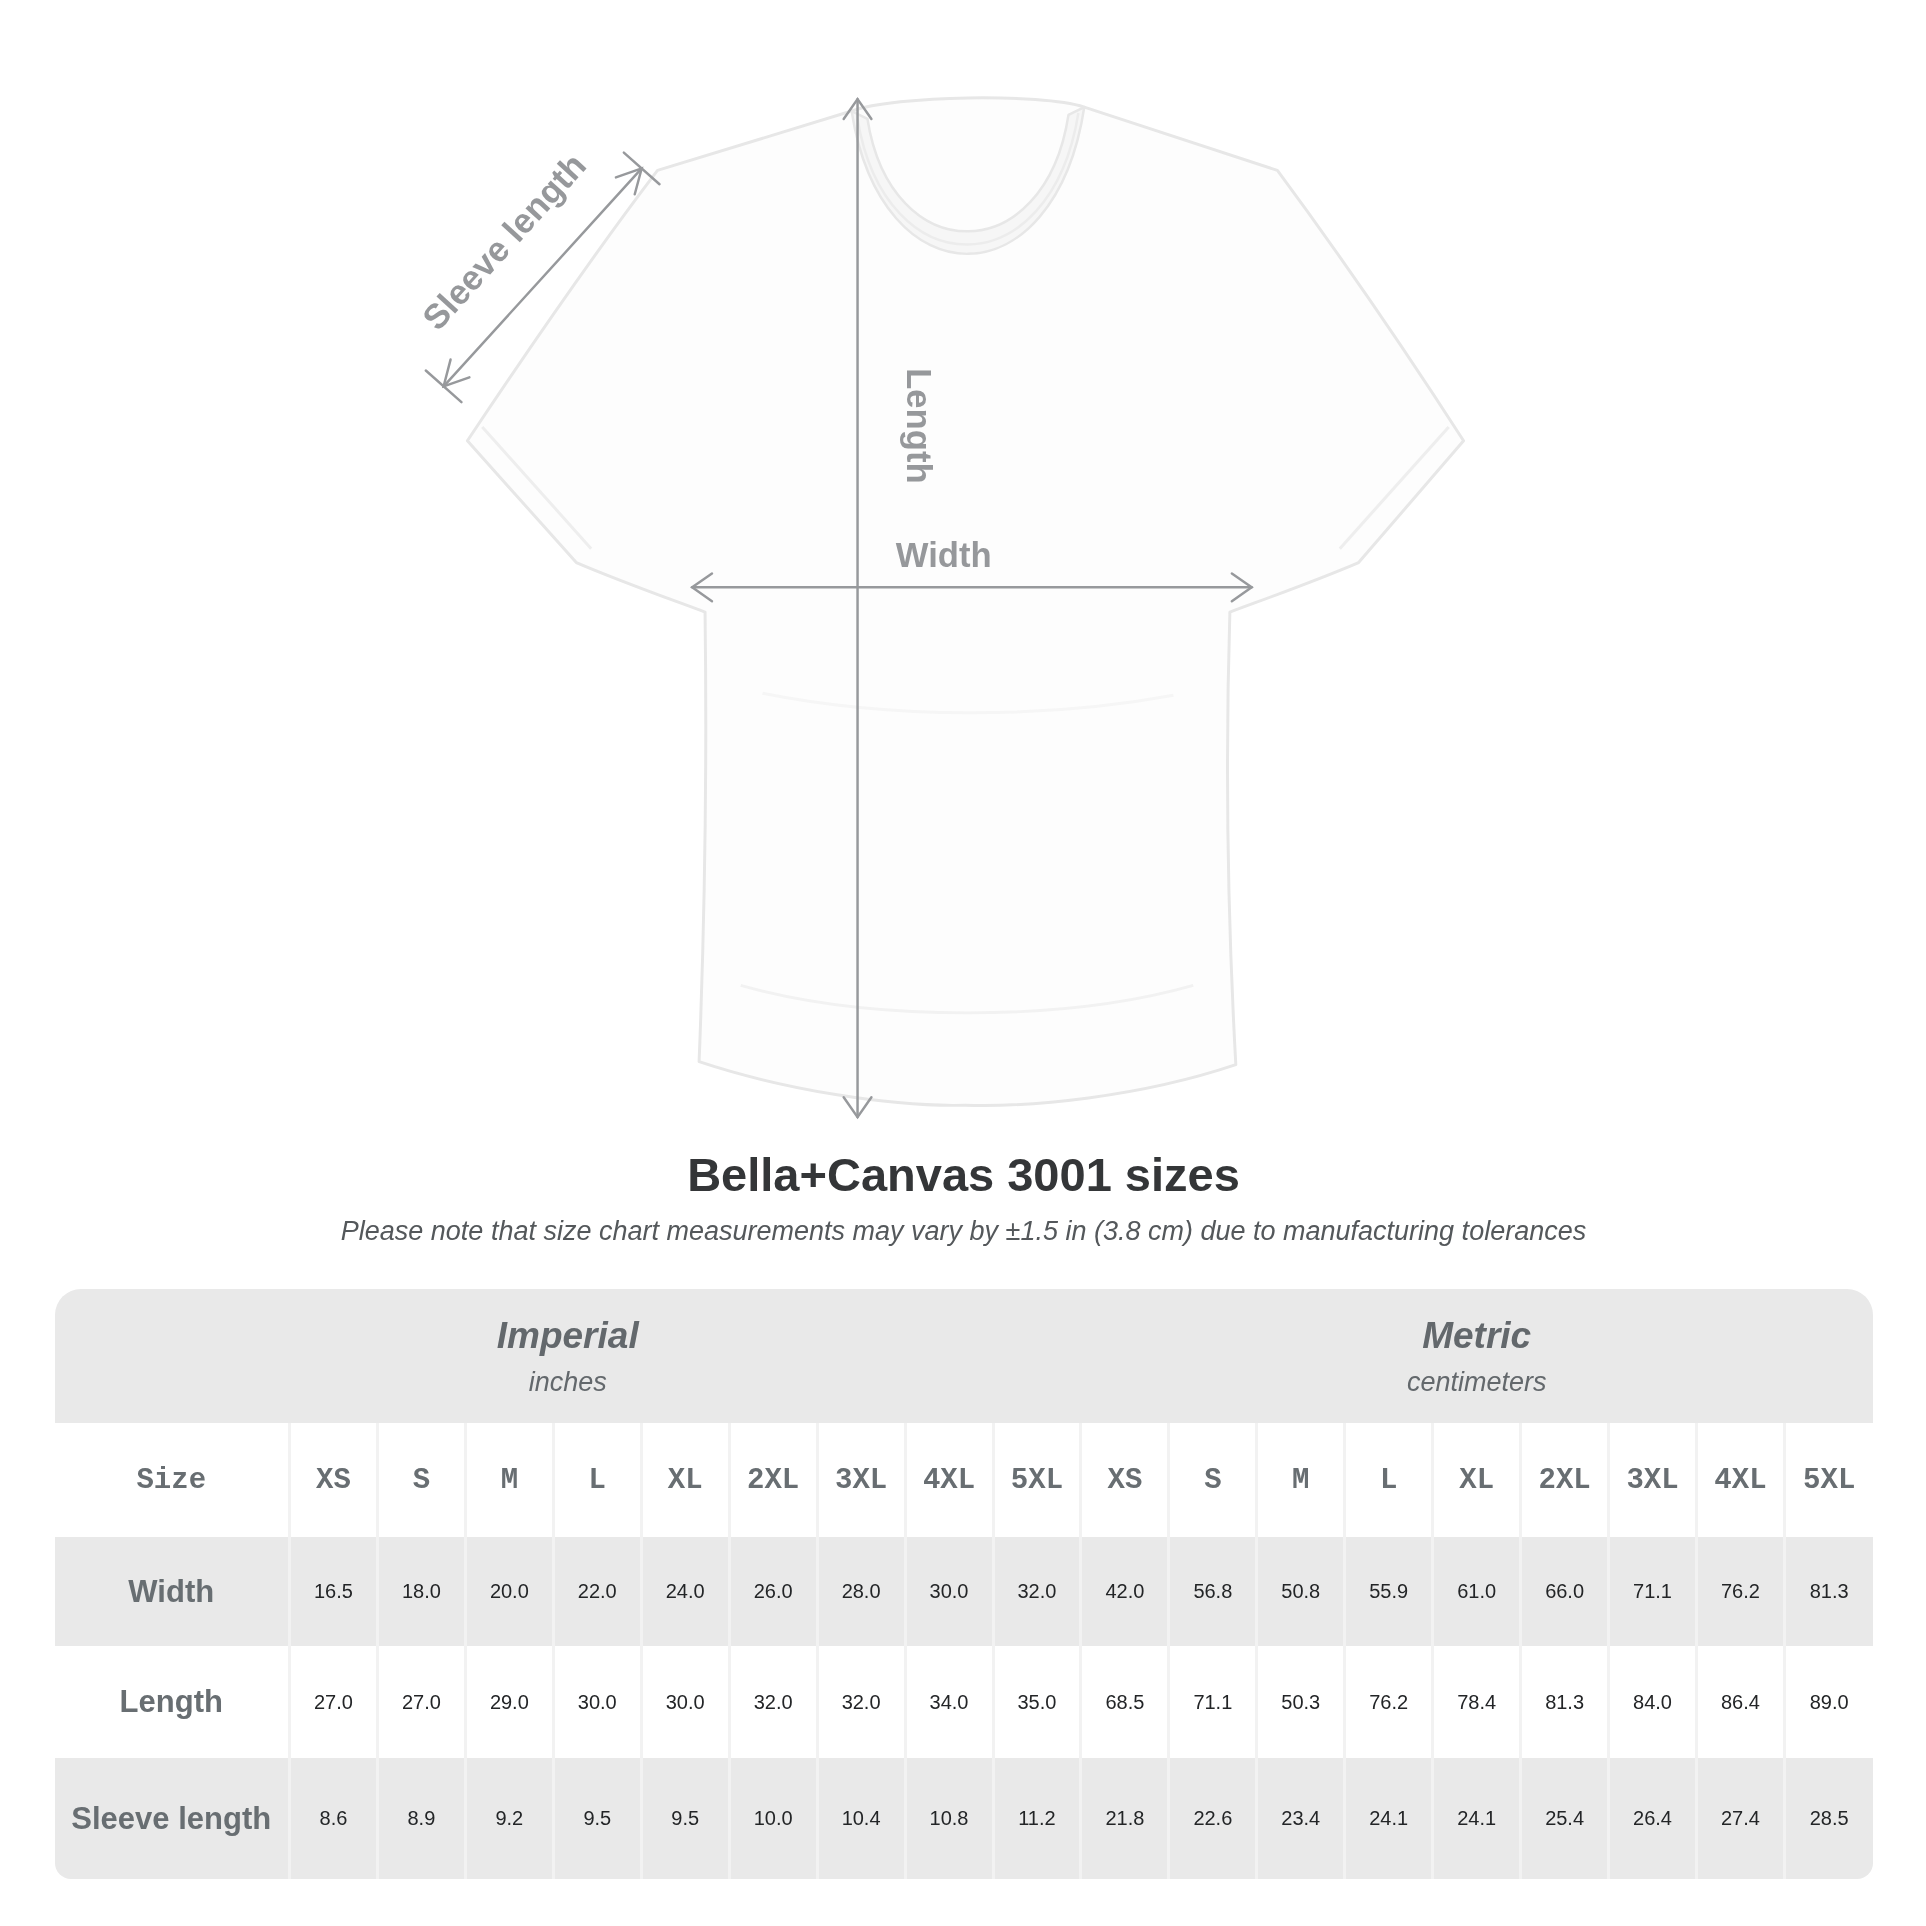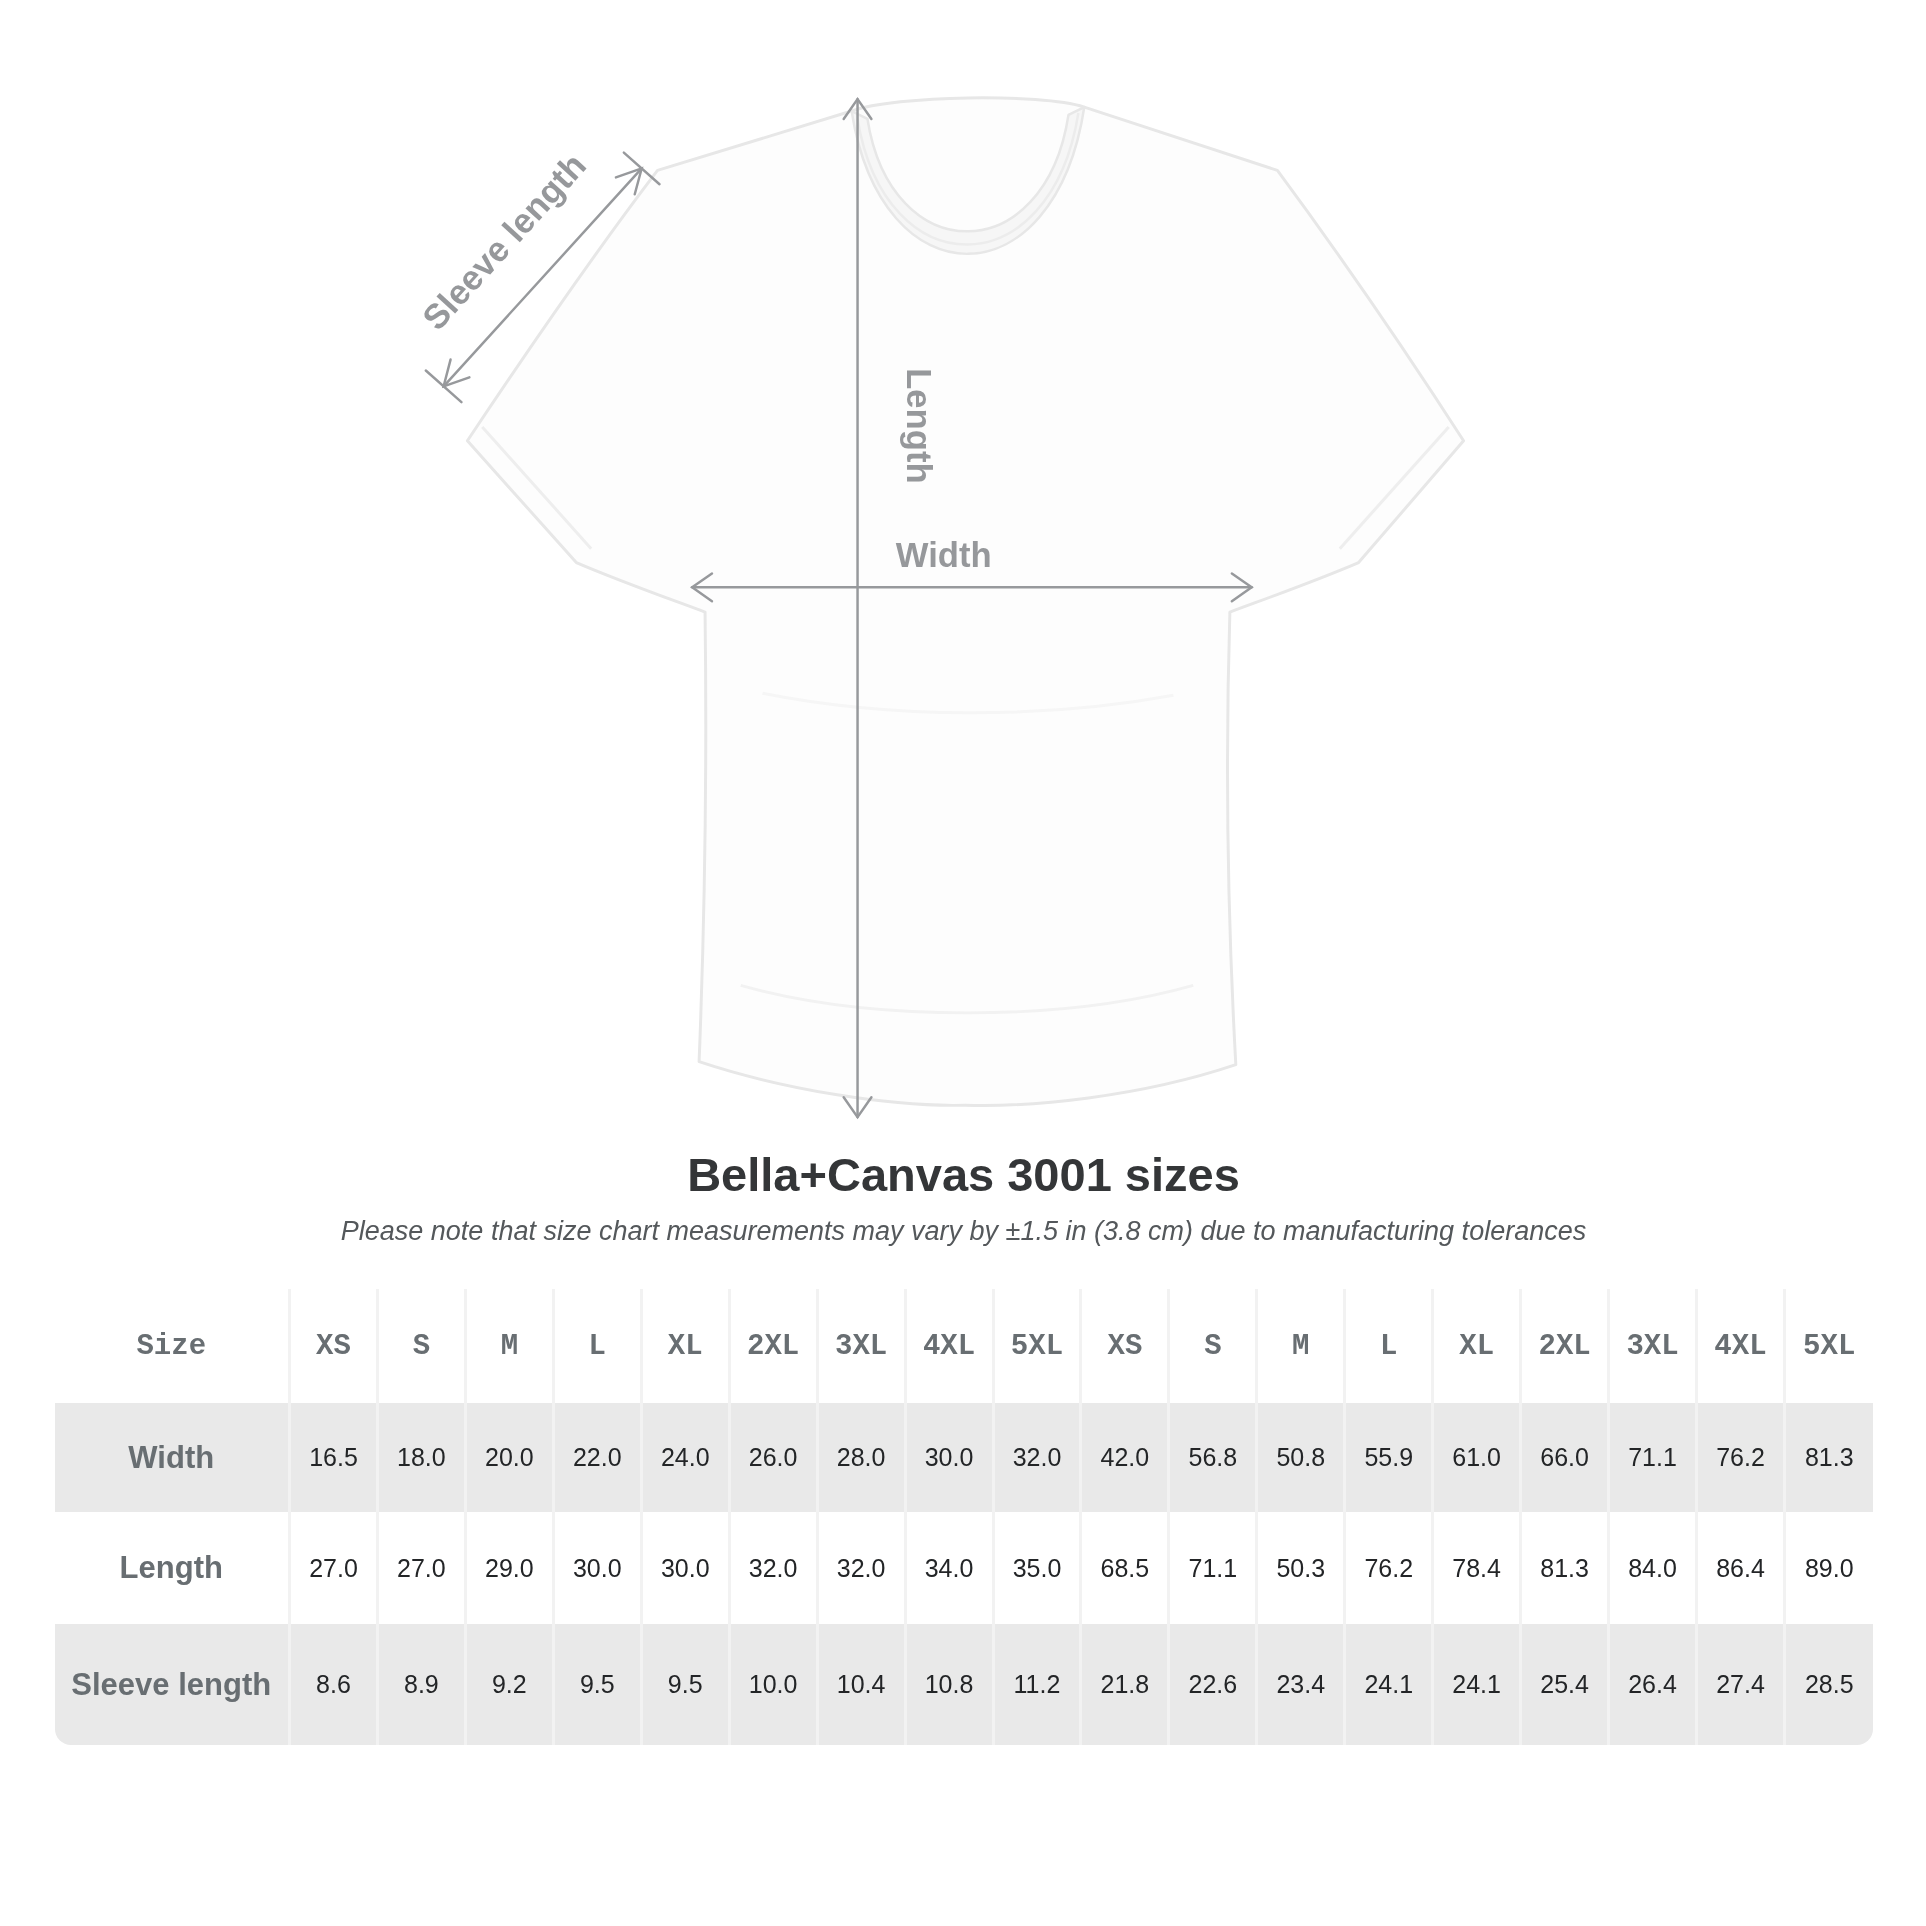--- a/index.html
+++ b/index.html
@@ -27,21 +27,21 @@
   .unit-name{font-size:37px;font-weight:bold;font-style:italic;color:#63686c;}
   .unit-sub{font-size:27px;font-style:italic;color:#63686c;margin-top:10px;}
   tr.row-sizes td{height:114px;}
   tr.row-width td{height:109px;}
   tr.row-length td{height:112px;}
   tr.row-sleeve td{height:121px;}
   .stripe{background:#e9e9e9;}
   .sep{border-left:3px solid #f2f2f2;}
   .szhead{font-weight:bold;font-size:29px;color:#686e72;font-family:Liberation Mono, monospace;}
   .rowlabel{font-weight:bold;font-size:31px;color:#686e72;}
-  .val{font-size:25px;color:#232527;}
+  .val{font-size:20px;color:#232527;}
   svg text.dim-label{
     font-family:"Liberation Sans",sans-serif;font-weight:bold;font-size:35px;fill:#96989b;
   }
 </style>
 </head>
 <body>
 
 <div class="diagram-wrap">
   <svg width="1927" height="1139" viewBox="0 0 1946 1150">
 
@@ -124,20 +124,30 @@
         <col>
         <col>
         <col>
         <col>
         <col>
         <col>
         <col>
         <col>
     </colgroup>
     <tbody>
+      <tr class="row-units">
+        <td class="band" colspan="10">
+          <div class="unit-name">Imperial</div>
+          <div class="unit-sub">inches</div>
+        </td>
+        <td class="band" colspan="9">
+          <div class="unit-name">Metric</div>
+          <div class="unit-sub">centimeters</div>
+        </td>
+      </tr>
       <tr class="row-sizes">
         <td class="szhead">Size</td>
         <td class="szhead sep">XS</td>
         <td class="szhead sep">S</td>
         <td class="szhead sep">M</td>
         <td class="szhead sep">L</td>
         <td class="szhead sep">XL</td>
         <td class="szhead sep">2XL</td>
         <td class="szhead sep">3XL</td>
         <td class="szhead sep">4XL</td>

